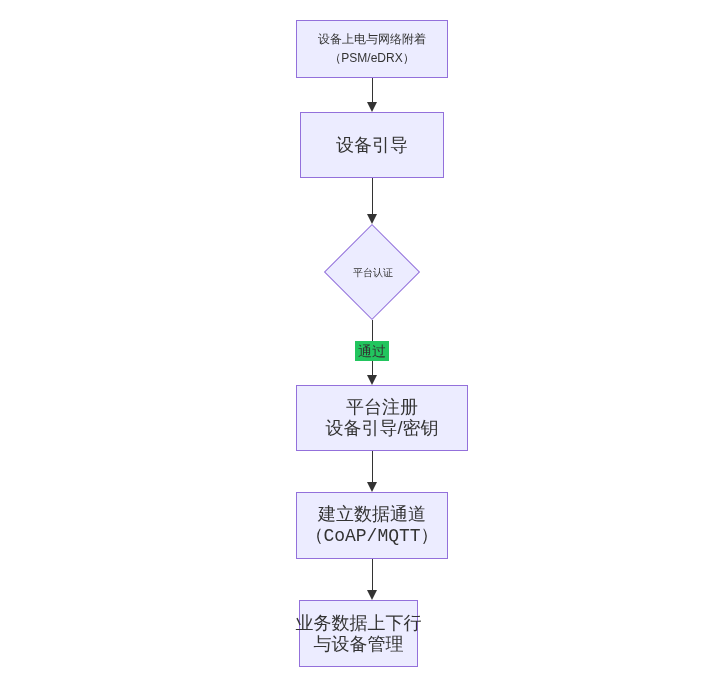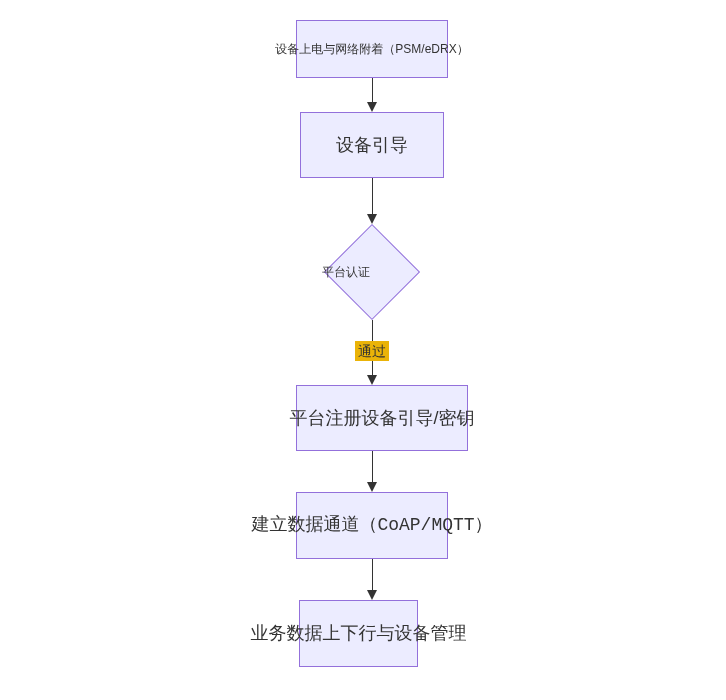--- a/index.html
+++ b/index.html
@@ -14,21 +14,21 @@
     background: #ffffff;
     overflow: hidden;
   }
   .node {
     position: absolute;
     box-sizing: border-box;
     background: #ECECFF;
     border: 1px solid #9370DB;
     color: #333333;
     display: flex;
-    flex-direction: row;
+    flex-direction: column;
     align-items: center;
     justify-content: center;
     text-align: center;
   }
   .node .nl {
     font-size: 18px;
     line-height: 21px;
     white-space: nowrap;
   }
   .node.small .nl {
@@ -57,31 +57,32 @@
     transform: rotate(45deg);
     background: #ECECFF;
     border: 1px solid #9370DB;
     box-sizing: border-box;
   }
   .diamond-label {
     position: absolute;
     left: 322px;
     top: 262px;
     width: 102px;
-    font-size: 12px;
+    text-align: center;
+    font-size: 10px;
     line-height: 21px;
     color: #333333;
     white-space: nowrap;
   }
   .edge-label {
     position: absolute;
     left: 372px;
     top: 341px;
     transform: translateX(-50%);
-    background: #eab308;
+    background: #22c55e;
     color: #333333;
     font-size: 14px;
     line-height: 20px;
     padding: 0 3px;
     white-space: nowrap;
   }
 </style>
 </head>
 <body>
 

